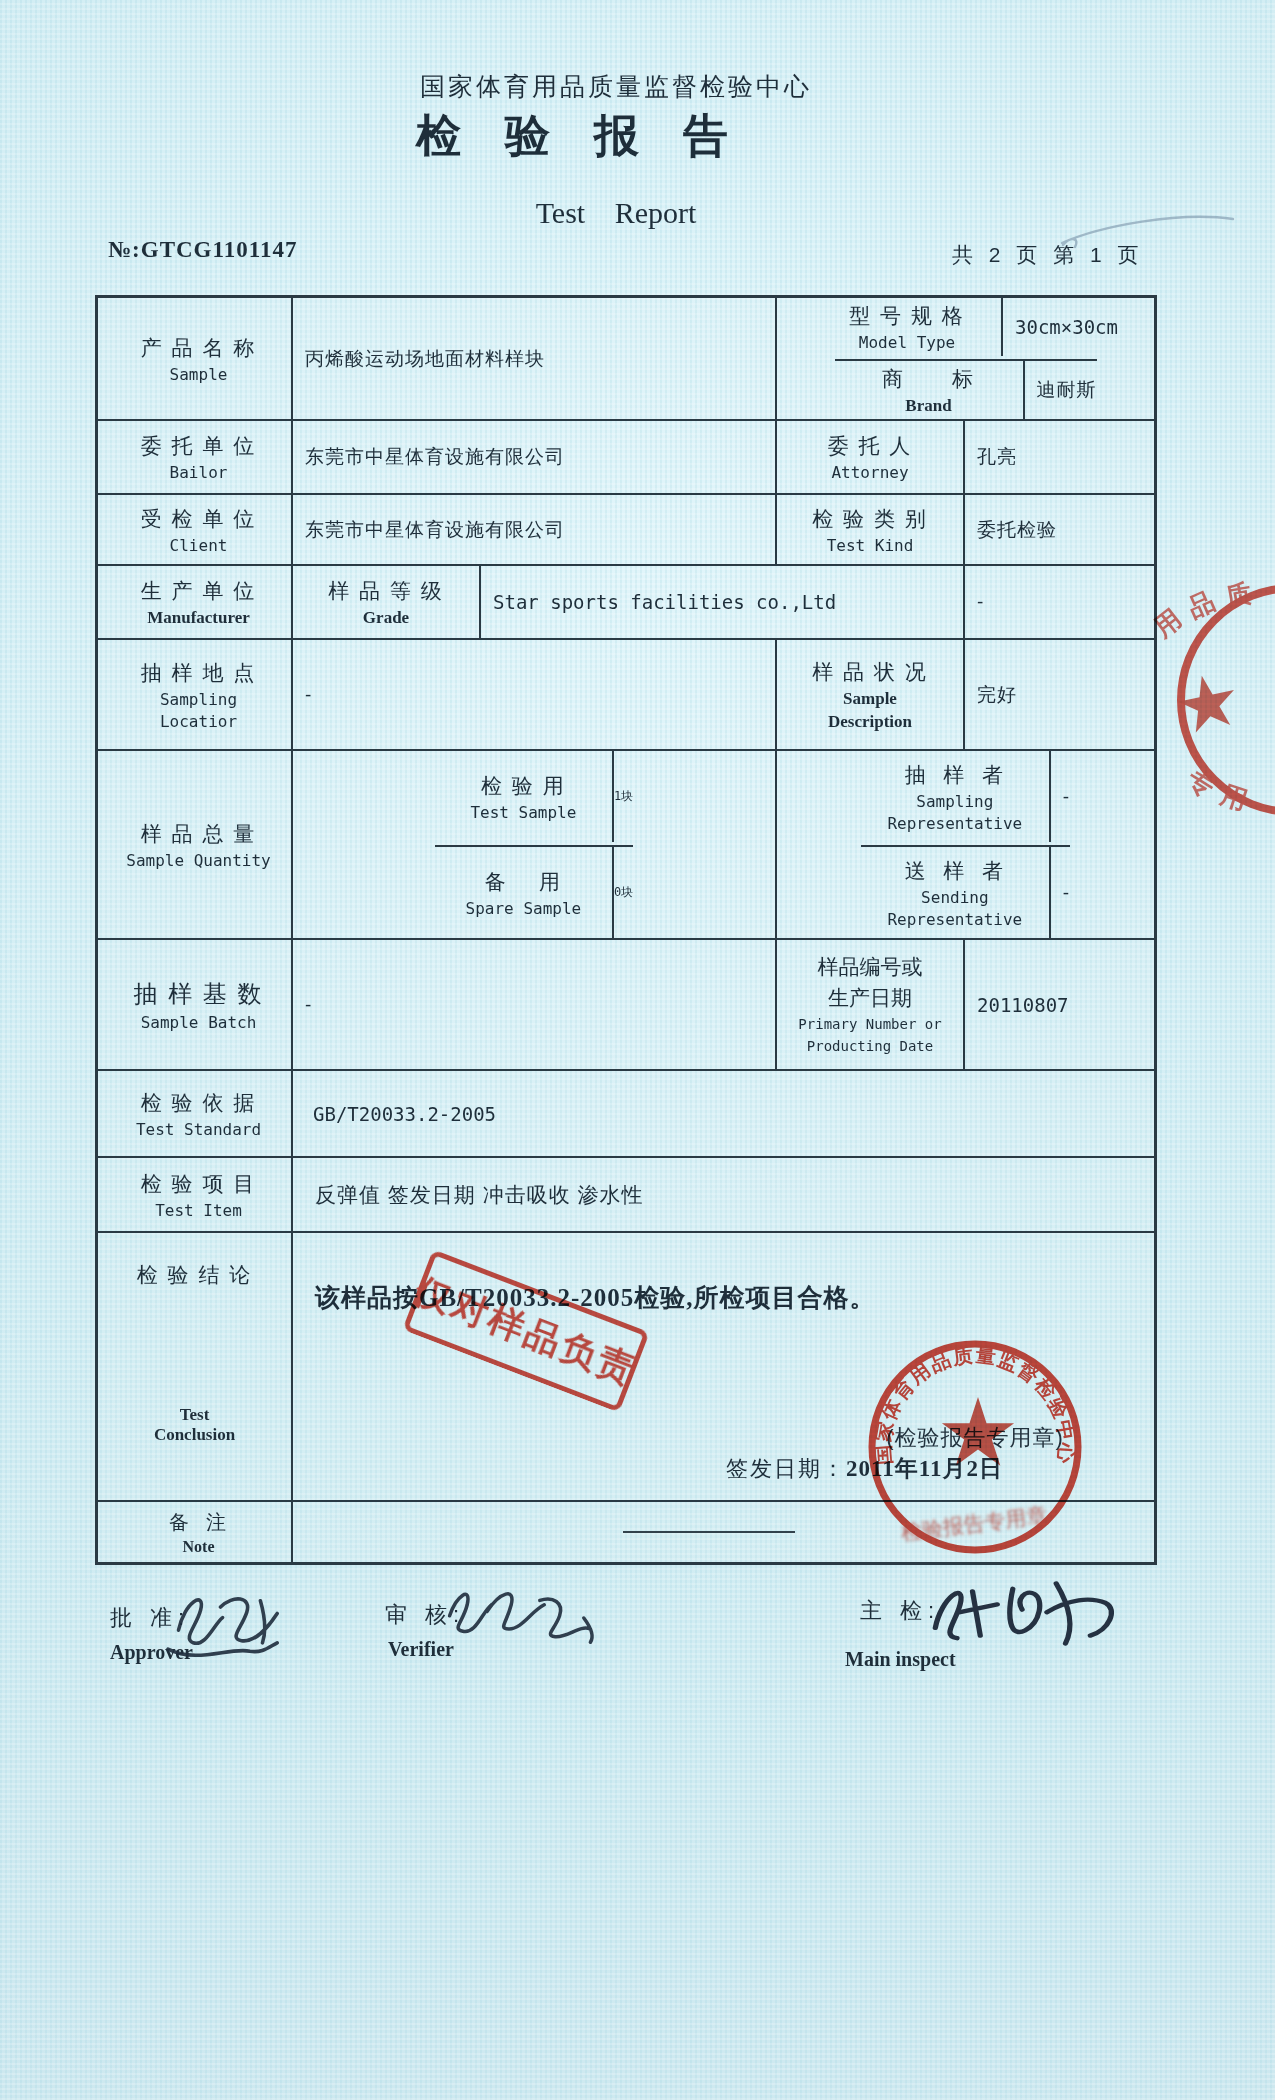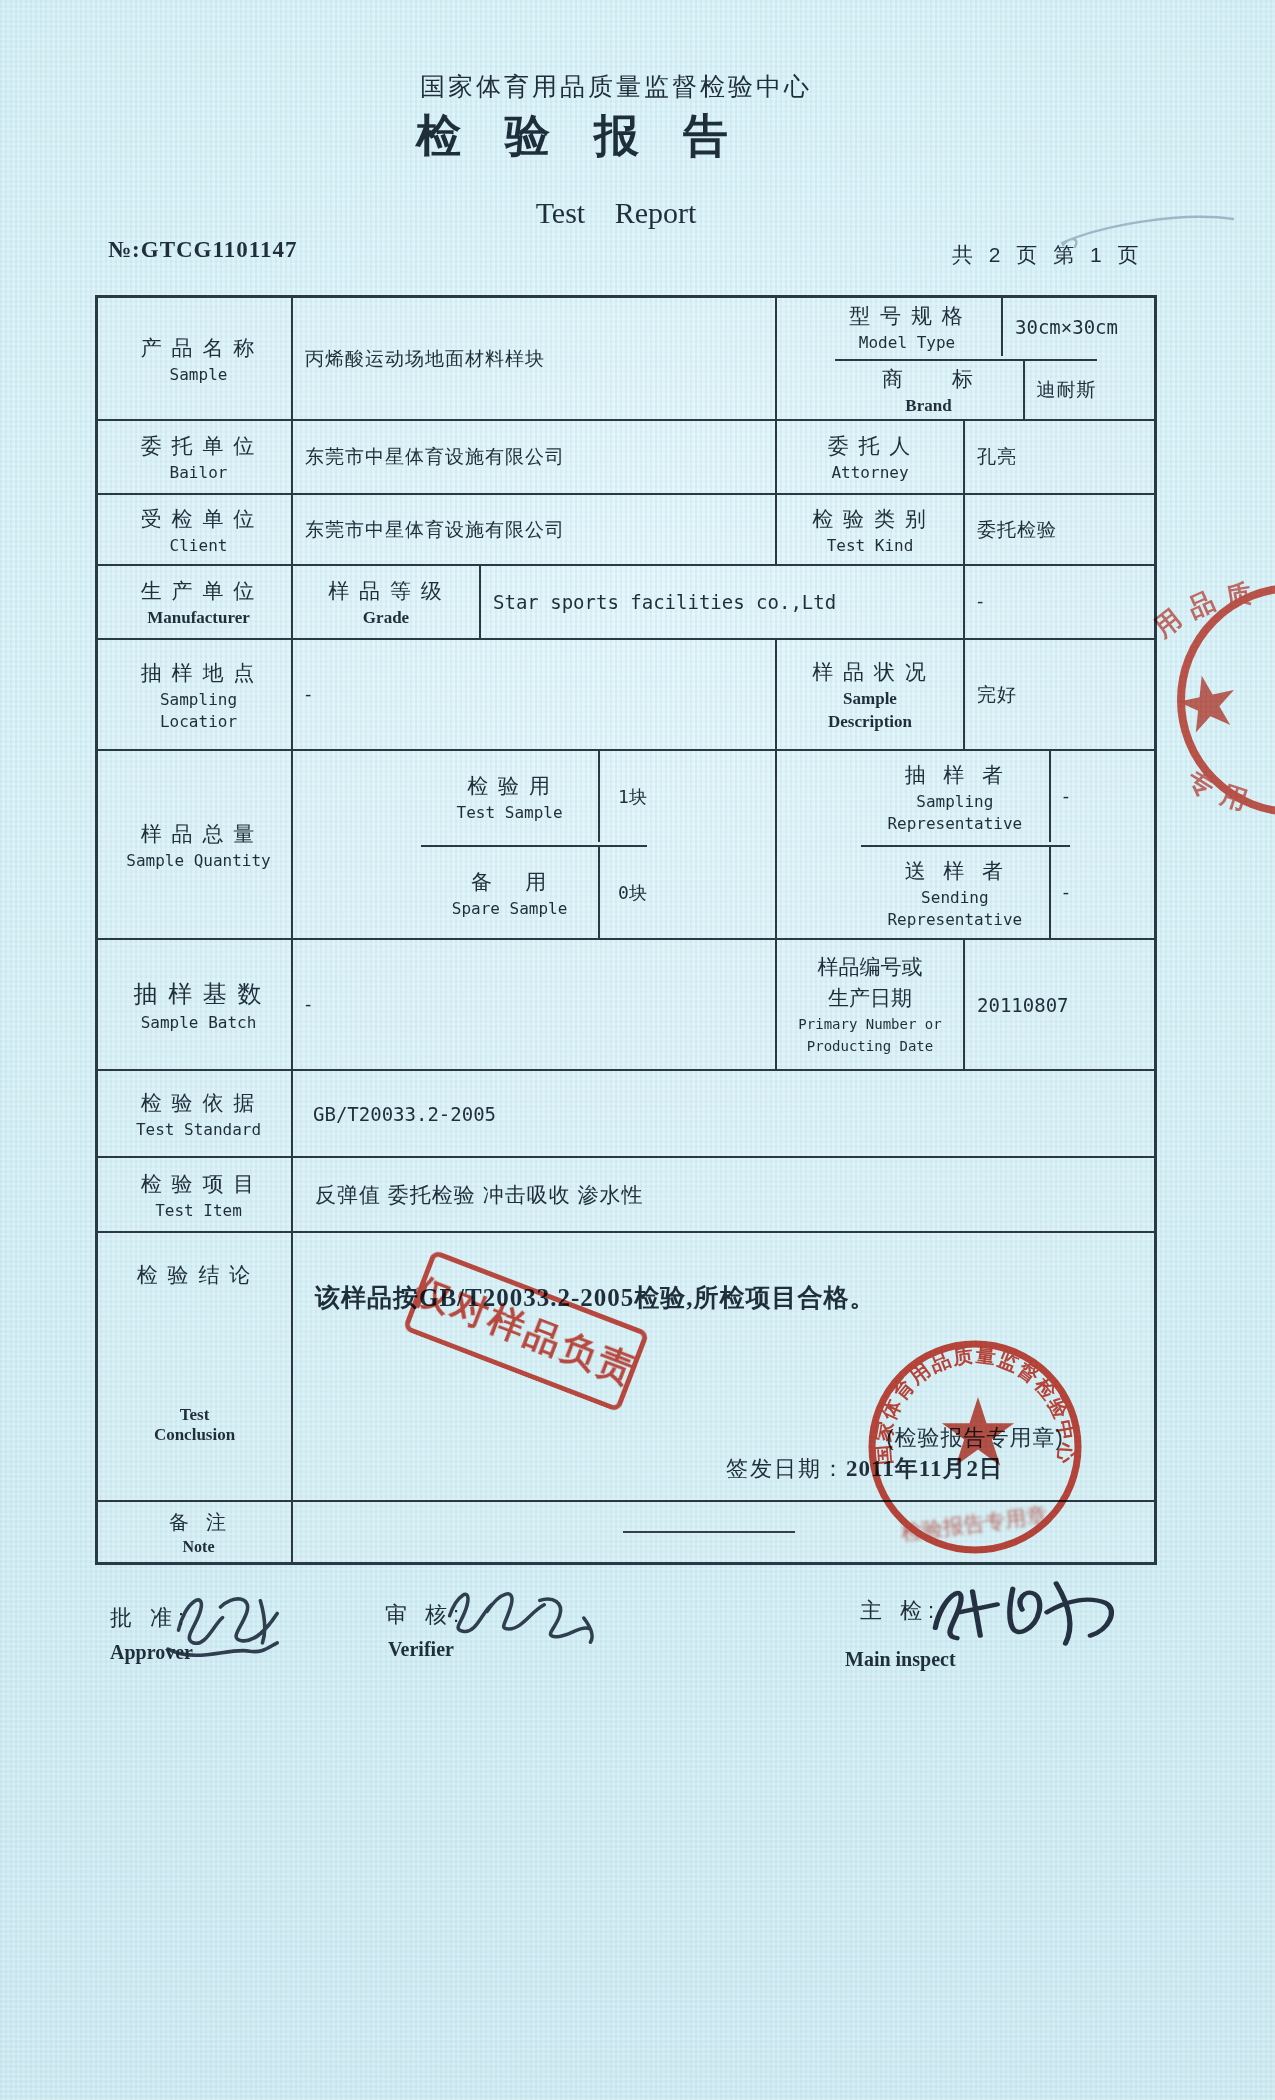--- a/index.html
+++ b/index.html
@@ -41,21 +41,21 @@
   .stack{flex:none;display:flex;flex-direction:column;padding:0;}
   .srow{display:flex;flex:1;box-sizing:border-box;}
   .srow + .srow{border-top:2px solid var(--line);}
   .zh{font-size:21px;letter-spacing:2px;white-space:pre;}
   .zh-b{font-weight:normal;}
   .en{font-family:"DejaVu Sans Mono", monospace;font-size:16px;line-height:19px;text-align:center;}
   .enb{font-family:"Liberation Serif", serif;font-weight:bold;font-size:17px;line-height:20px;text-align:center;}
   .val{justify-content:center;align-items:flex-start;padding-left:12px;font-size:19px;letter-spacing:1px;text-align:left;}
   .val.mono{font-family:"DejaVu Sans Mono", monospace;font-size:19px;letter-spacing:0;}
   .sub-l{width:177px;flex:none;display:flex;flex-direction:column;align-items:center;justify-content:center;gap:3px;box-sizing:border-box;}
-  .sub-v{flex:1;border-left:2px solid var(--line);display:flex;flex-direction:column;align-items:flex-start;justify-content:center;padding-left:18px;box-sizing:border-box;font-family:"DejaVu Sans Mono", monospace;font-size:18px;}
+  .sub-v{flex:1;border-left:2px solid var(--line);display:flex;flex-direction:column;align-items:flex-start;justify-content:center;padding-left:0;box-sizing:border-box;font-family:"DejaVu Sans Mono", monospace;font-size:12px;}
   .r10cell{position:relative;align-items:flex-start;}
   .conc-text{position:absolute;top:48px;left:22px;font-size:25px;font-weight:bold;letter-spacing:1px;font-family:"Liberation Serif", serif;white-space:nowrap;}
   .issue{position:absolute;top:220px;left:433px;font-size:22px;letter-spacing:2px;white-space:nowrap;}
   .issue b{font-size:23px;font-family:"Liberation Serif", serif;letter-spacing:1px;}
   .note-line{position:absolute;top:29px;left:330px;width:172px;border-top:2px solid #32424c;}
 
   
   .rect-stamp{
     top:1288px;left:410px;width:222px;height:76px;
     border:5px solid var(--red);border-radius:9px;
@@ -226,21 +226,21 @@
         <span class="en">Test Standard</span>
       </div>
       <div class="c val mono" style="flex:1;padding-left:20px">GB/T20033.2-2005</div>
     </div>
 
     <div class="r" style="height:75px">
       <div class="c w1">
         <span class="zh">检 验 项 目</span>
         <span class="en">Test Item</span>
       </div>
-      <div class="c val" style="flex:1;padding-left:22px;font-size:21px">反弹值 委托检验 冲击吸收 渗水性</div>
+      <div class="c val" style="flex:1;padding-left:22px;font-size:21px">反弹值 签发日期 冲击吸收 渗水性</div>
     </div>
 
     <div class="r" style="height:269px">
       <div class="c w1" style="justify-content:space-between;padding:28px 0 55px">
         <span class="zh">检 验 结 论</span>
         <span>
           <div class="enb">Test</div>
           <div class="enb">Conclusion</div>
         </span>
       </div>

